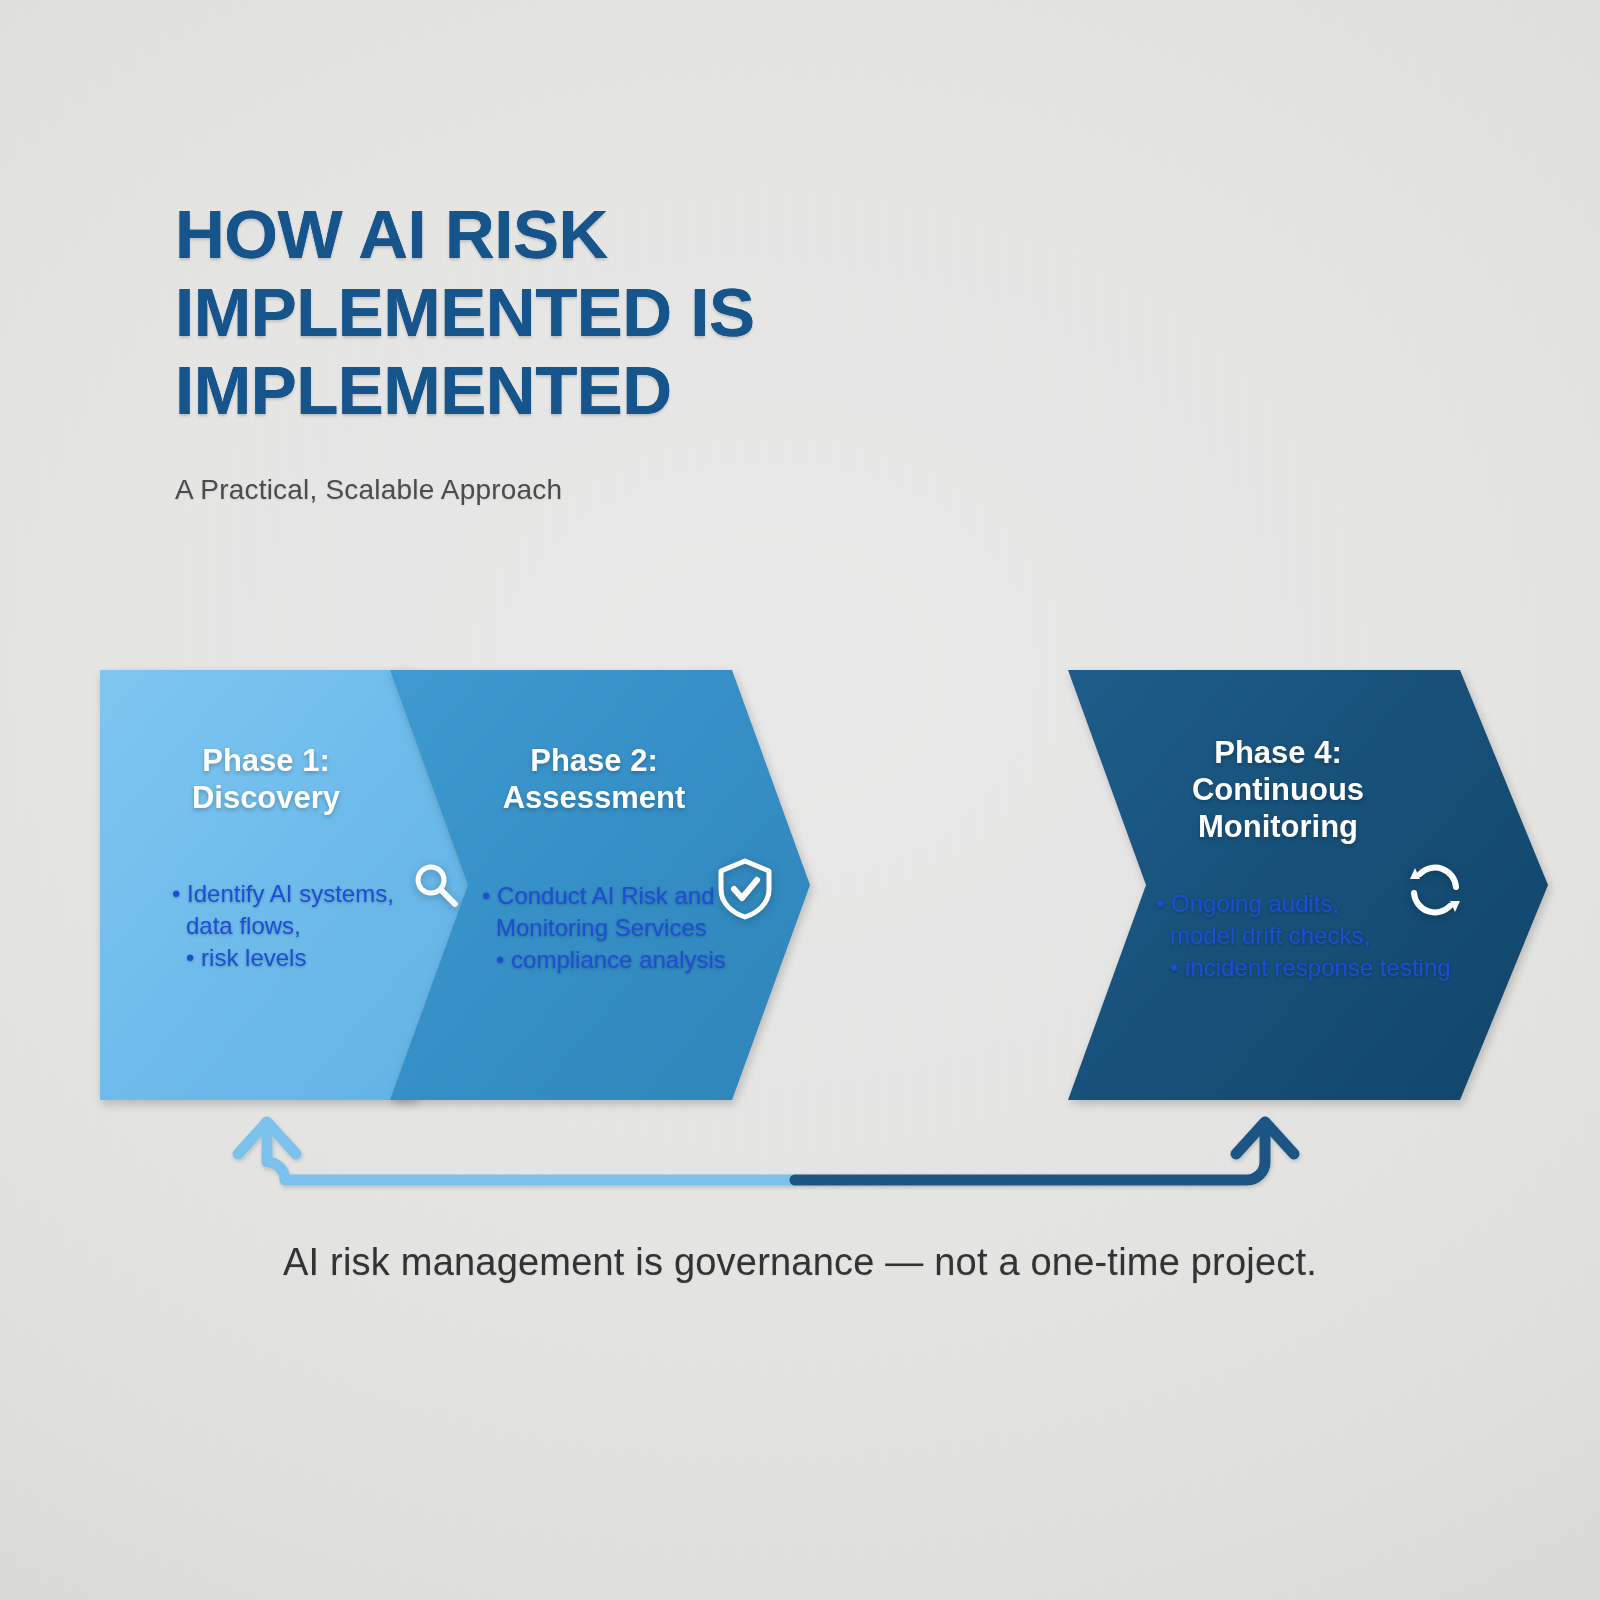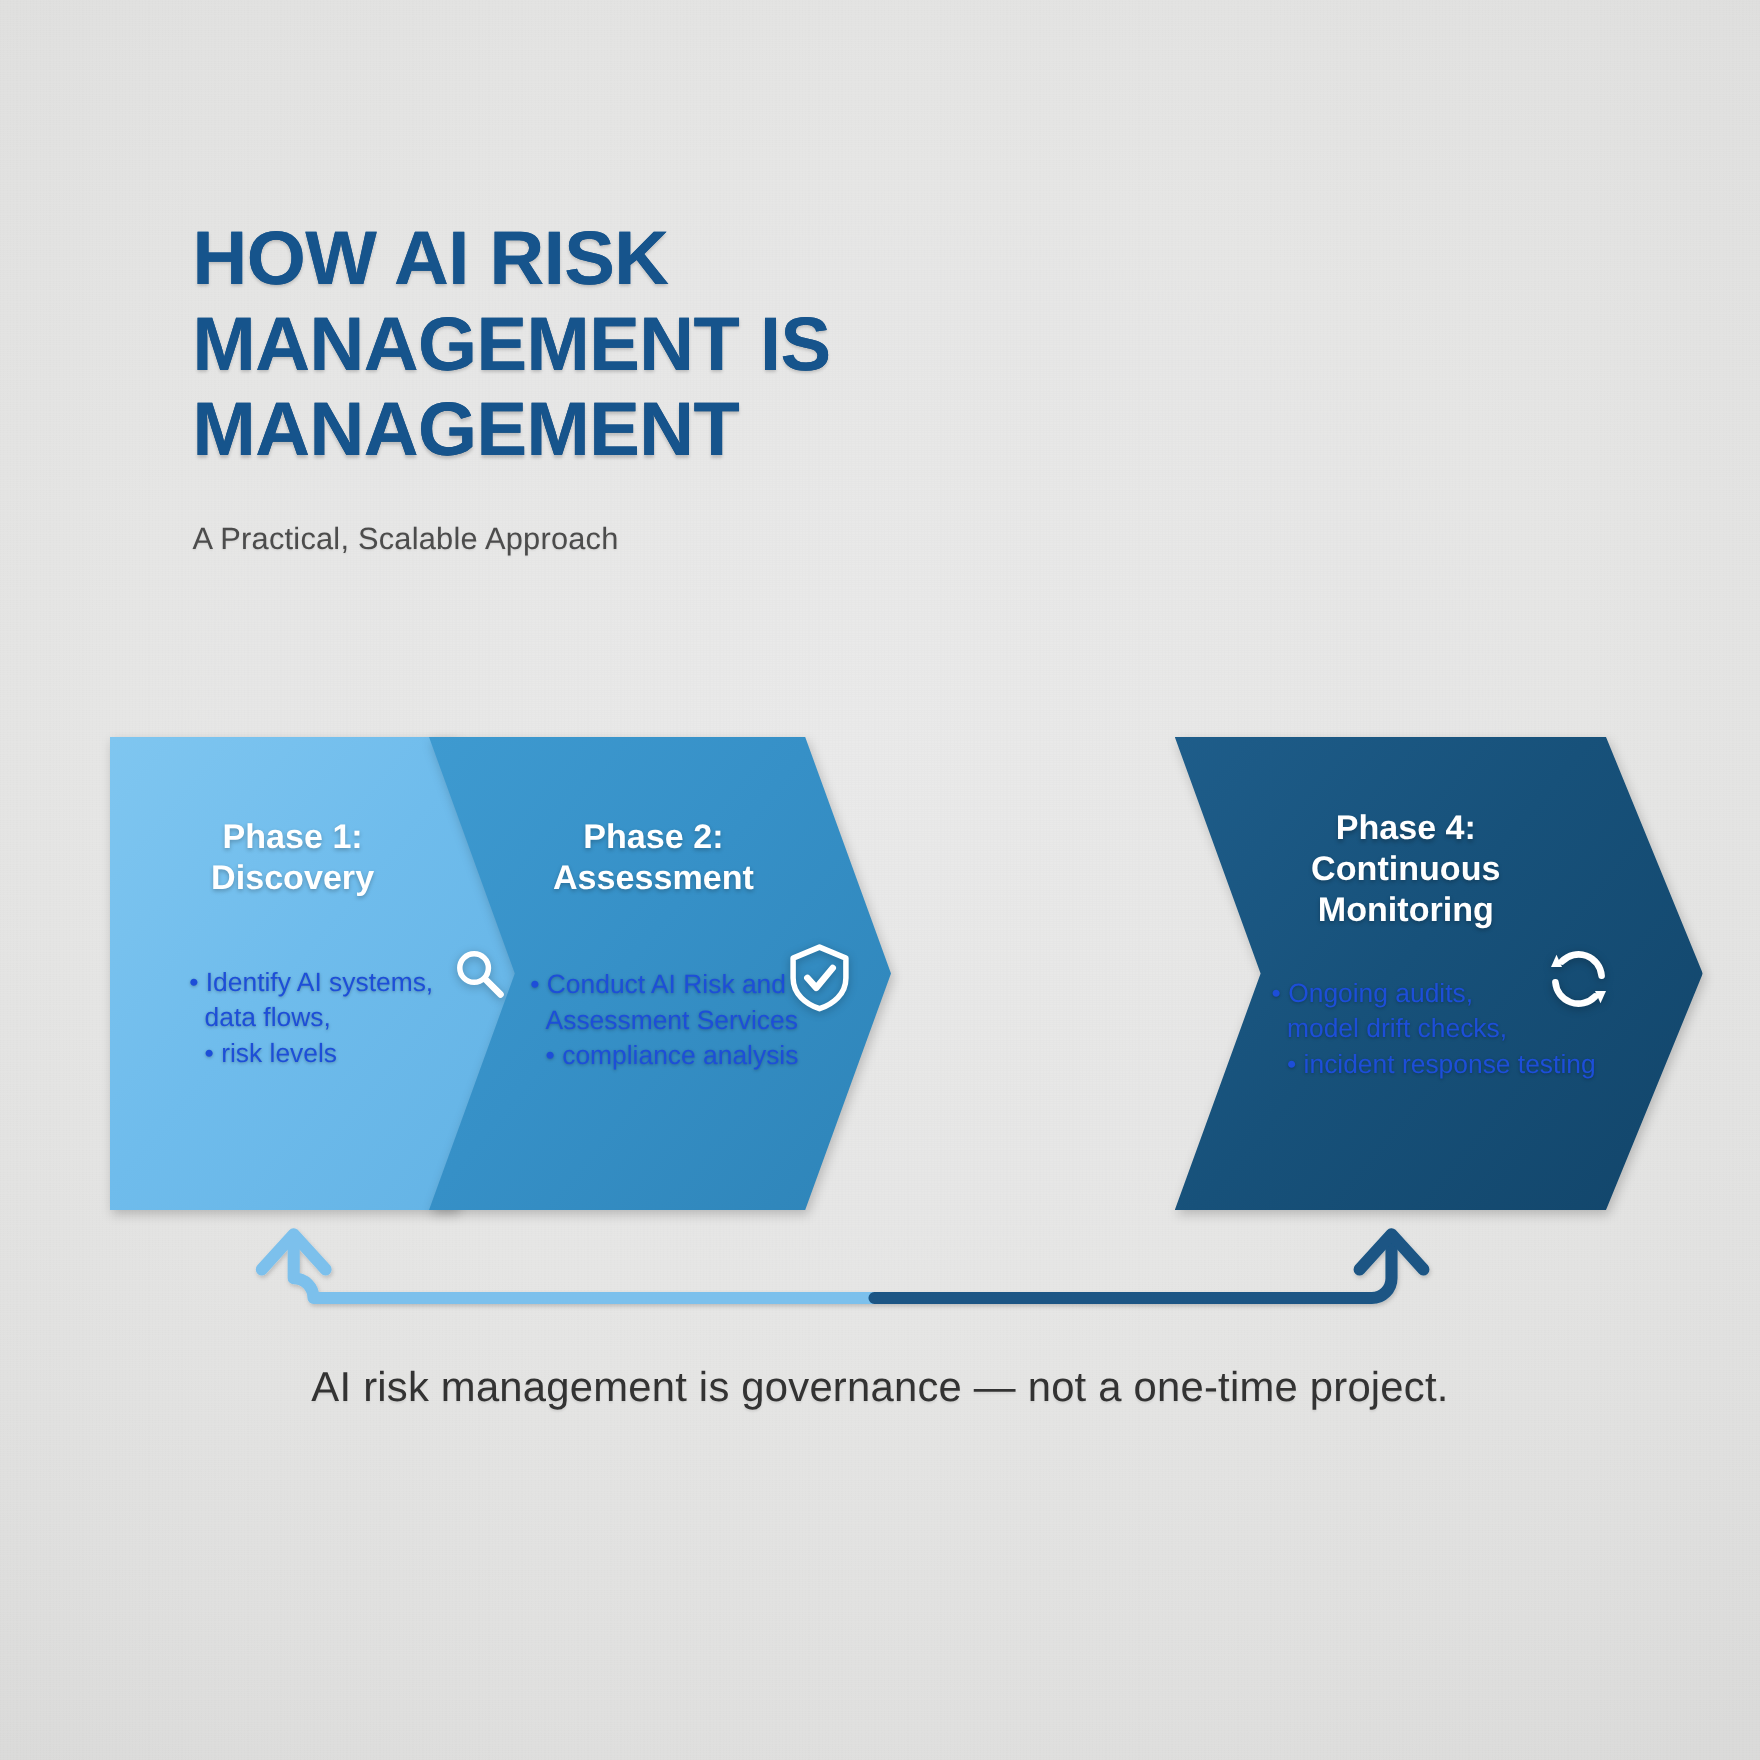--- a/index.html
+++ b/index.html
@@ -146,21 +146,21 @@
     letter-spacing: 0.2px;
     text-shadow: 0 1px 2px rgba(0,0,0,0.08);
   }
 </style>
 </head>
 <body>
 
 <div class="grain"></div>
 
 <div class="header">
-  <div class="title">HOW AI RISK MANAGEMENT IS MANAGEMENT</div>
+  <div class="title">HOW AI RISK IMPLEMENTED IS IMPLEMENTED</div>
   <div class="subtitle">A Practical, Scalable Approach</div>
 </div>
 
 <div class="band">
 
   <div class="chev first" style="left:0px; width:392px;">
     <div class="body" style="background:linear-gradient(130deg,#7FC6F0 0%,#6FBCEC 45%,#62B2E4 100%);"></div>
     <div class="inner">
       <div class="phase-title" style="position:absolute; left:0; top:72px; padding-right:60px; white-space:pre-line;">Phase 1:
 Discovery</div>
@@ -178,21 +178,21 @@
     </div>
   </div>
 
   <div class="chev mid" style="left:290px; width:420px;">
     <div class="body" style="background:linear-gradient(130deg,#3E9AD0 0%,#3690C7 45%,#2E84B8 100%);"></div>
     <div class="inner">
       <div class="phase-title" style="position:absolute; left:34px; top:72px; width:340px; white-space:pre-line;">Phase 2:
 Assessment</div>
       <div class="phase-bullets" style="position:absolute; left:92px; top:210px; width:290px;">
         <div class="b">• Conduct AI Risk and
-   Assessment Services
+   Monitoring Services
 • compliance analysis</div>
       </div>
     </div>
     <div class="phase-icon" style="left:326px; top:188px; width:58px; height:62px;">
       <svg viewBox="0 0 58 62" width="58" height="62" aria-hidden="true">
         <path d="M29 3 L53 13 V31 C53 46 41 55 29 59 C17 55 5 46 5 31 V13 Z" fill="none" stroke="#fff" stroke-width="5" stroke-linejoin="round"></path>
         <polyline points="18,31 26,40 41,22" fill="none" stroke="#fff" stroke-width="6" stroke-linecap="round" stroke-linejoin="round"></polyline>
       </svg>
     </div>
   </div>

